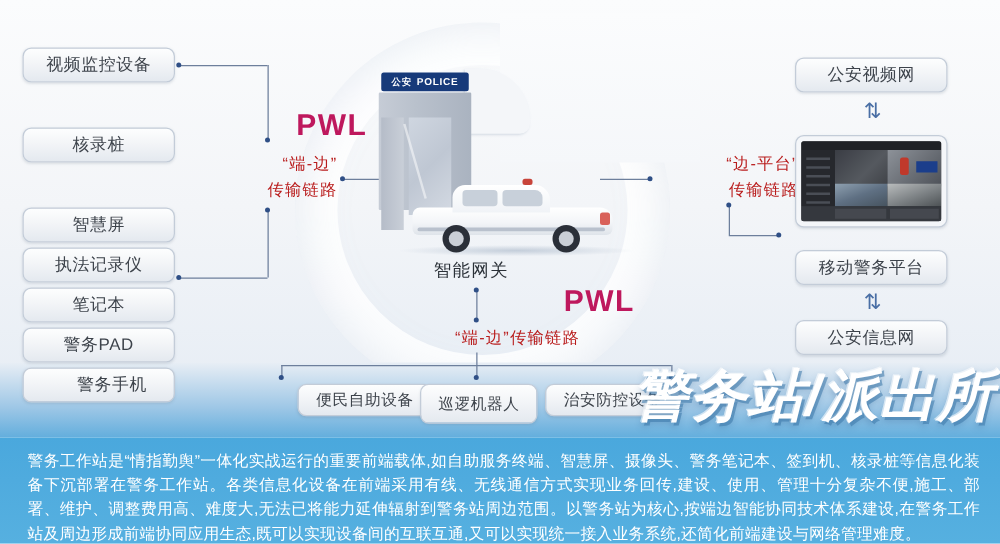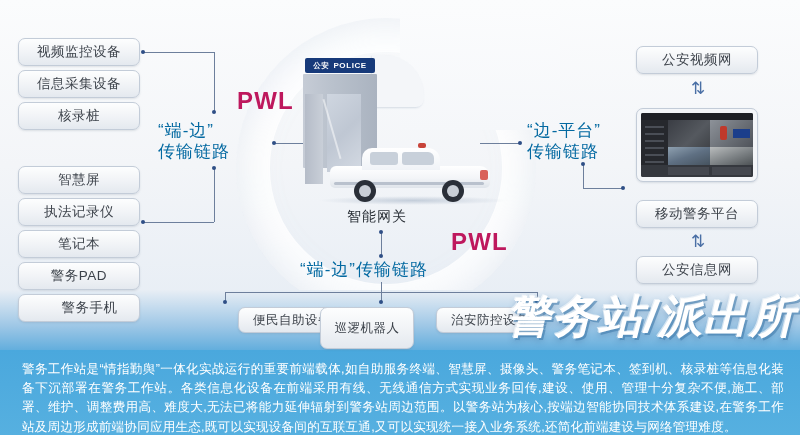--- a/index.html
+++ b/index.html
@@ -55,22 +55,22 @@
   .box.small{font-size:12.5px;}
 
   
   .ln{position:absolute;background:#6d7f9c;}
   .ln.h{height:1px;}
   .ln.v{width:1px;}
   .dot{position:absolute;width:4px;height:4px;border-radius:50%;background:#2f4f86;}
 
   
   .chain-label{
-    position:absolute;text-align:left;color:#0369a1;
-    font-size:17px;line-height:21px;letter-spacing:1px;white-space:nowrap;
+    position:absolute;text-align:right;color:#b91c1c;
+    font-size:13px;line-height:21px;letter-spacing:1px;white-space:nowrap;
   }
   .pwl{
     position:absolute;color:#be185d;font-size:24px;font-weight:600;
     letter-spacing:1.2px;
   }
   .gw-label{
     position:absolute;color:#2b3138;font-size:14px;letter-spacing:1px;white-space:nowrap;
   }
 
   
@@ -217,23 +217,20 @@
 
   <div class="bg-top"></div>
   <div class="halo"></div>
   <div class="halo-shade"></div>
   <div class="halo-cut"></div>
   <div class="bg-mid"></div>
   <div class="bg-caption"></div>
 
   <div class="box" style="left:18px;top:38px;width:122px;height:28px;">
     <span>视频监控设备</span>
-  </div>
-  <div class="box" style="left:18px;top:70px;width:122px;height:28px;">
-    <span>信息采集设备</span>
   </div>
   <div class="box" style="left:18px;top:102px;width:122px;height:28px;">
     <span>核录桩</span>
   </div>
   <div class="box" style="left:18px;top:166px;width:122px;height:28px;">
     <span>智慧屏</span>
   </div>
   <div class="box" style="left:18px;top:198px;width:122px;height:28px;">
     <span>执法记录仪</span>
   </div>
@@ -309,21 +306,21 @@
   <div class="ln v" style="left:225px;top:292px;height:10px;"></div>
   <div class="dot" style="left:223px;top:300px;"></div>
   <div class="ln v" style="left:381px;top:292px;height:10px;"></div>
   <div class="dot" style="left:379px;top:300px;"></div>
   <div class="ln v" style="left:537px;top:292px;height:10px;"></div>
   <div class="dot" style="left:535px;top:300px;"></div>
 
   <div class="box small" style="left:222px;top:307px;width:108px;height:26px;margin-left:16px;">
     <span>便民自助设备</span>
   </div>
-  <div class="box small" style="left:320px;top:307px;width:94px;height:42px;">
+  <div class="box small" style="left:336px;top:307px;width:94px;height:32px;">
     <span>巡逻机器人</span>
   </div>
   <div class="box small" style="left:436px;top:307px;width:108px;height:26px;">
     <span>治安防控设备</span>
   </div>
 
   <div class="ln h" style="left:480px;top:143px;width:40px;"></div>
   <div class="dot" style="left:518px;top:141px;"></div>
 
   <div class="chain-label" style="left:527px;top:120px;width:112px;">

